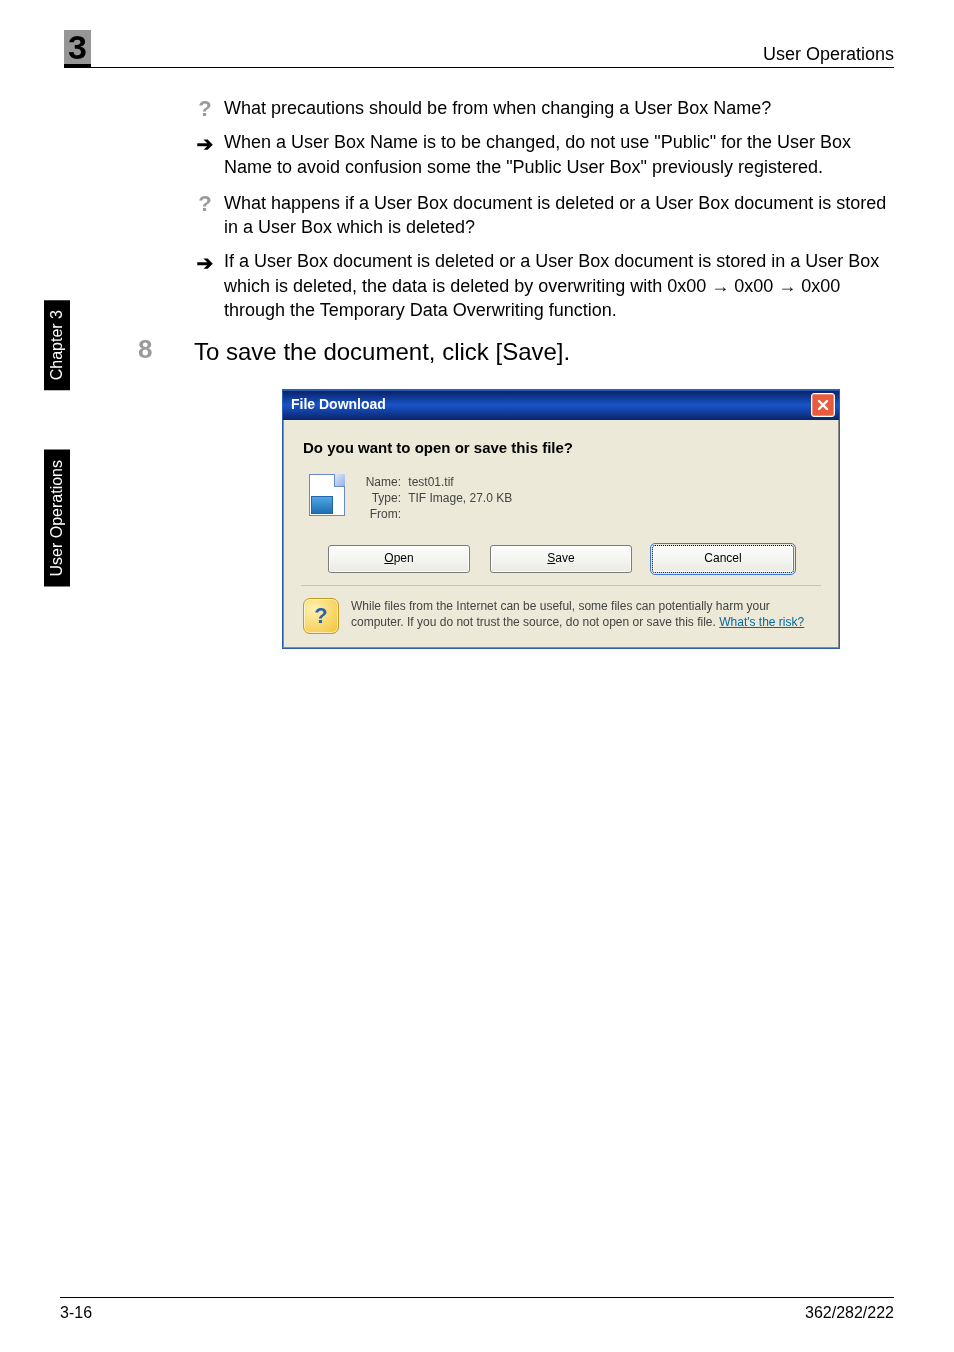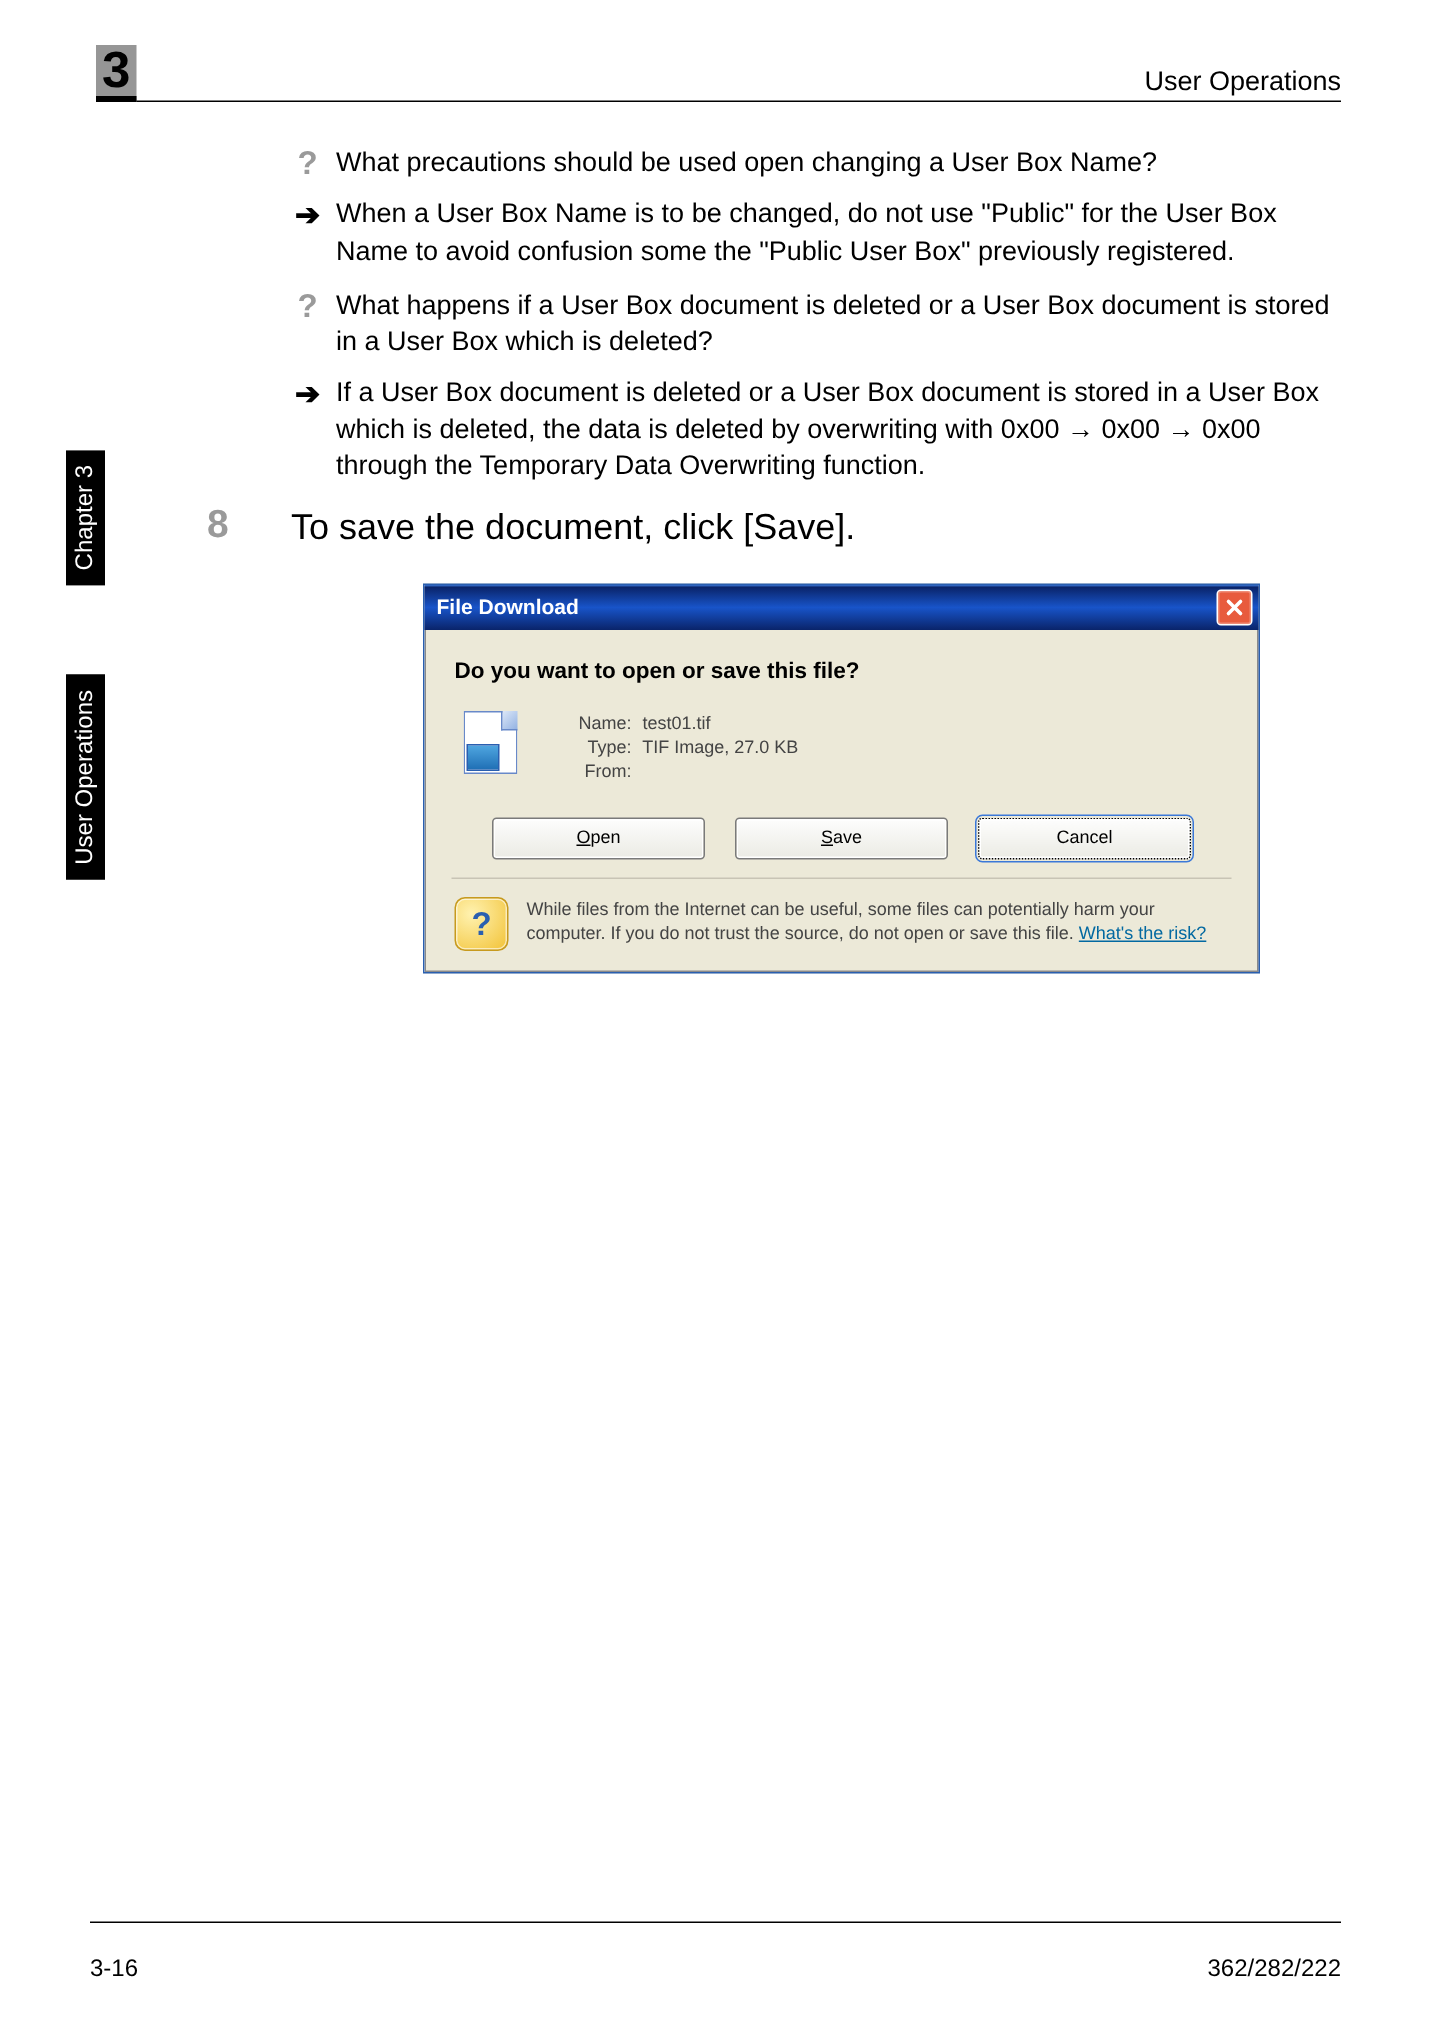--- a/index.html
+++ b/index.html
@@ -140,21 +140,21 @@
   .dlg-body {
     padding: 18px 20px 14px 20px;
   }
   .dlg-q {
     font-weight: bold;
     font-size: 15px;
     margin-bottom: 16px;
   }
   .file-row {
     display: flex;
-    gap: 28px;
+    gap: 8px;
   }
   .file-icon {
     width: 36px;
     height: 42px;
     position: relative;
     flex: 0 0 auto;
     margin-left: 6px;
   }
   .file-icon .sheet {
     position: absolute;
@@ -229,42 +229,42 @@
   .warn-text a { color: #0369a1; text-decoration: underline; }
   .footer {
     position: absolute;
     bottom: 30px;
     left: 60px;
     right: 60px;
     border-top: 1px solid #000;
     display: flex;
     justify-content: space-between;
     font-size: 16px;
-    padding-top: 22px;
+    padding-top: 6px;
   }
   .mnemonic { text-decoration: underline; }
 </style>
 </head>
 <body>
 
 <div class="page">
 
   <div class="sidebar-tab tab1">Chapter 3</div>
   <div class="sidebar-tab tab2">User Operations</div>
 
   <div class="header-row">
     <div class="chapter-badge">3</div>
     <div class="header-title">User Operations</div>
   </div>
 
   <div class="content">
 
     <div class="qa-item">
       <div class="qa-icon">?</div>
-      <div>What precautions should be used open changing a User Box Name?</div>
+      <div>What precautions should be from when changing a User Box Name?</div>
     </div>
 
     <div class="qa-item">
       <div class="arrow-icon">➔</div>
       <div>When a User Box Name is to be changed, do not use "Public" for the User Box Name to avoid confusion some the "Public User Box" previously registered.</div>
     </div>
 
     <div class="qa-item" style="margin-top:12px;">
       <div class="qa-icon">?</div>
       <div>What happens if a User Box document is deleted or a User Box document is stored in a User Box which is deleted?</div>

